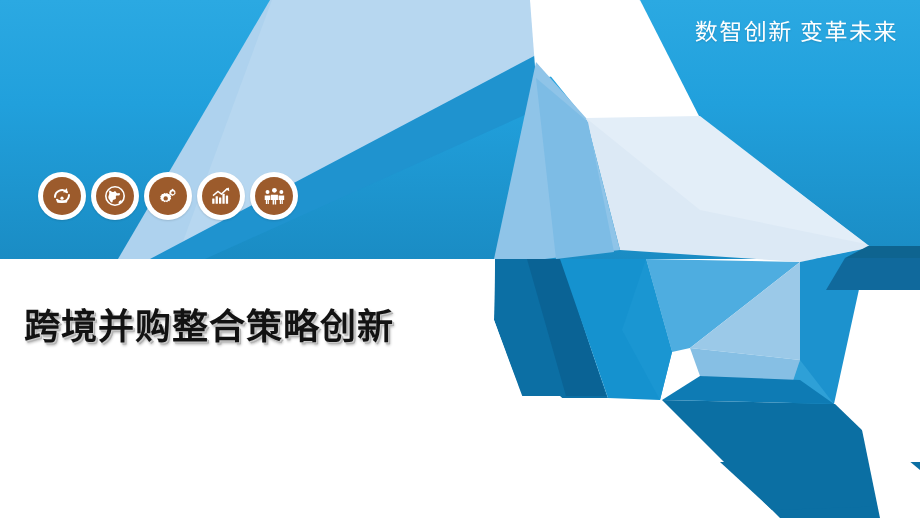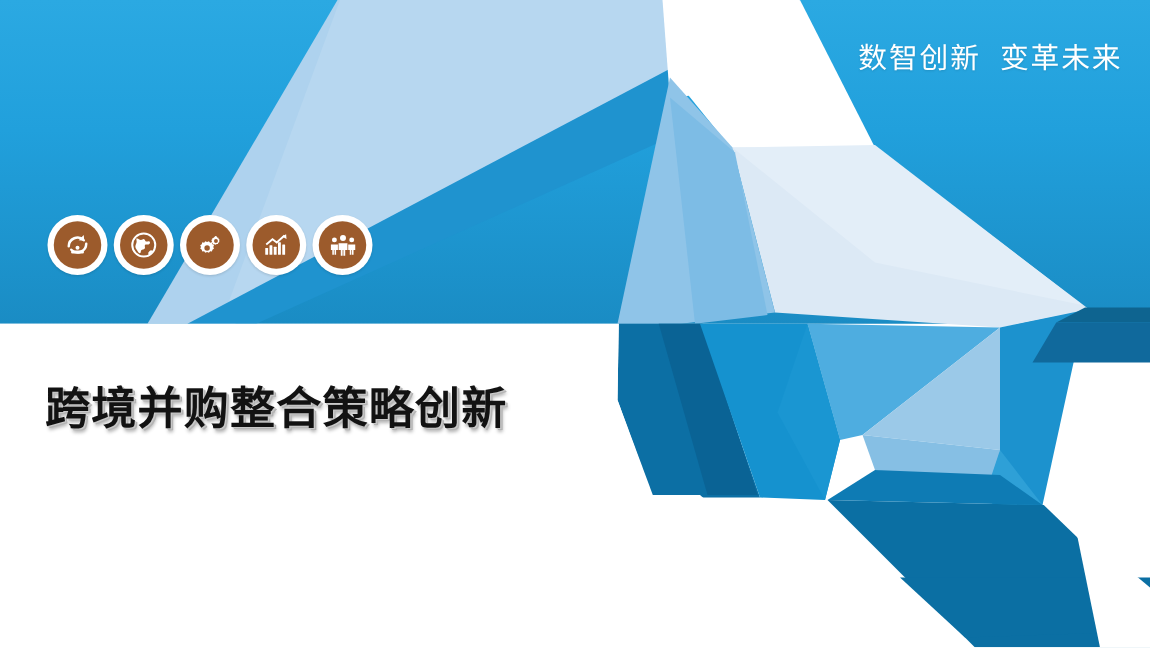--- a/index.html
+++ b/index.html
@@ -37,22 +37,22 @@
     top: 0;
     width: 920px;
     height: 518px;
     pointer-events: none;
   }
 
   
   .tagline {
     position: absolute;
     right: 22px;
-    top: 27px;
-    font-family: Liberation Mono, monospace;
+    top: 13px;
+    font-family: Liberation Serif, serif;
     font-size: 23px;
     letter-spacing: 1.5px;
     color: #ffffff;
     white-space: nowrap;
     text-shadow: 0 1px 2px rgba(0,0,0,0.13);
   }
 
   
   .icon-row {
     position: absolute;
@@ -80,21 +80,21 @@
     background: #9C5B2C;
     display: flex;
     align-items: center;
     justify-content: center;
   }
   .icon-disc svg { display: block; }
 
   
   .slide-title {
     position: absolute;
-    left: 36px;
+    left: 24px;
     top: 297px;
     font-family: "Liberation Sans", "DejaVu Sans", sans-serif;
     font-size: 36px;
     font-weight: bold;
     letter-spacing: 1px;
     color: #121212;
     white-space: nowrap;
     text-shadow:
        1px  1px 0 #c9c9c9,
        2px  2px 0 #b4b4b4,

